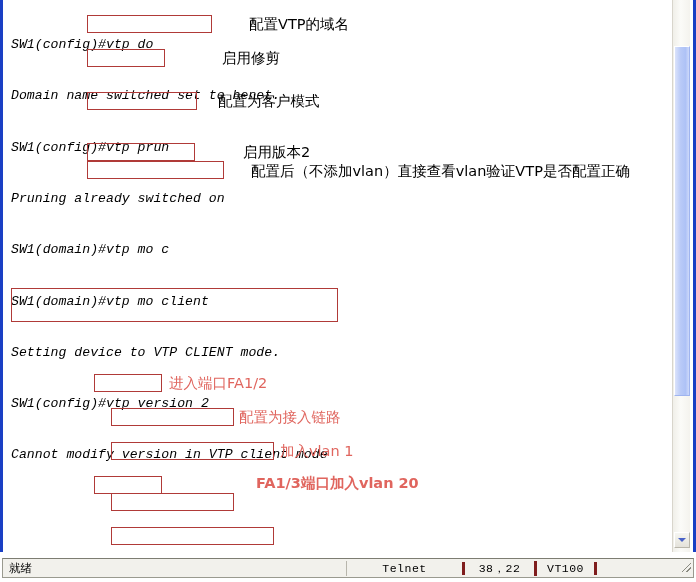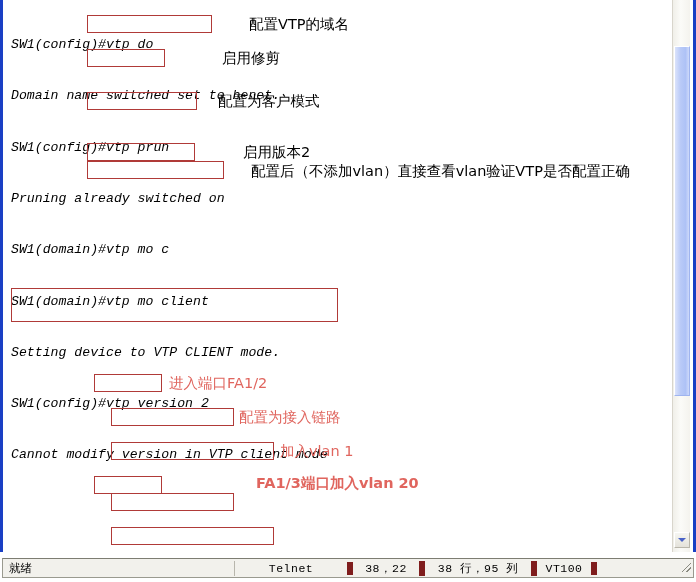--- a/index.html
+++ b/index.html
@@ -116,21 +116,21 @@
     background: #f2f1ec;
     border: 1px solid #9a9a8f;
     border-top-color: #7d7d72;
     font-family: "Liberation Sans", sans-serif;
     font-size: 11.5px;
     color: #000000;
   }
   .sb-cell {
     display: flex; align-items: center;
     padding: 0 6px;
-    border-right: 6px solid #7f1d1d;
+    border-right: 3px solid #7f1d1d;
     background: #f2f1ec;
     white-space: nowrap;
   }
   .sb-cell.grow { flex: 1; border-right: 1px solid #b8b6ac; }
   .sb-cell.mono { font-family: "Liberation Mono", monospace; font-size: 11.5px; letter-spacing: .5px; }
   .sb-cell.last { border-right: none; }
   .sb-grip {
     width: 14px;
     display: flex; align-items: flex-end; justify-content: flex-end;
     padding: 0 2px 2px 0;
@@ -216,21 +216,20 @@
         <span class="arw"></span>
       </div>
     </div>
   </div>
 
   <div class="statusbar">
     <div class="sb-row">
       <div class="sb-cell grow">就绪</div>
       <div class="sb-cell mono" style="width:118px; justify-content:center;">Telnet</div>
       <div class="sb-cell mono" style="width:72px; justify-content:center;">38，22</div>
-      <div class="sb-cell mono" style="width:112px; justify-content:center;">38 行，95 列</div>
       <div class="sb-cell mono" style="width:60px; justify-content:center;">VT100</div>
       <div class="sb-cell" style="width:42px;"></div>
       <div class="sb-cell last" style="width:40px;"></div>
       <div class="sb-grip">
           <span></span>
         </div>
     </div>
   </div>
 
 </div>

